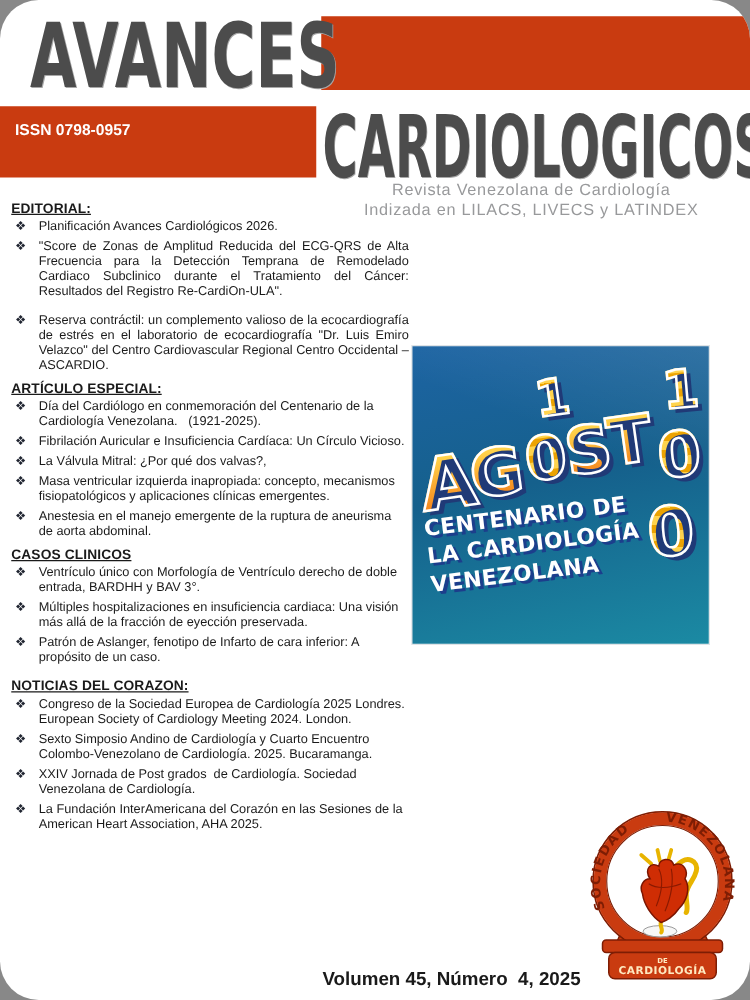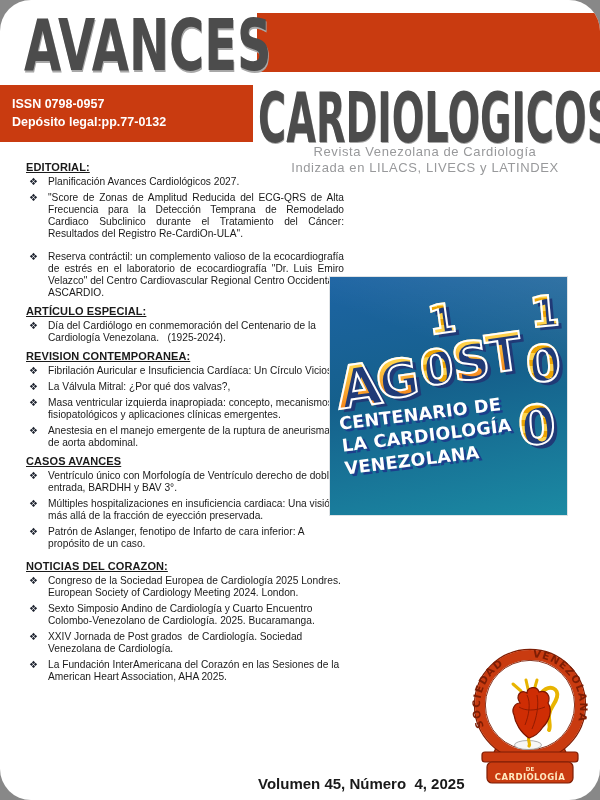--- a/index.html
+++ b/index.html
@@ -17,21 +17,21 @@
   .title-cardiologicos{left:258px;top:84px;font-size:64px;transform:scaleX(.60) scaleY(1.08);}
   .issn-box{
     position:absolute;left:0;top:85px;width:253px;height:57px;background:#c93b10;
     color:#ffffff;font-weight:700;font-size:12.5px;line-height:1.45;padding:10px 14px 0 12px;box-sizing:border-box;
   }
   .journal-subtitle{
     position:absolute;left:255px;top:144px;width:340px;text-align:center;
     color:#98999b;font-size:13px;letter-spacing:.6px;line-height:1.2;white-space:nowrap;
   }
   
-  .toc{position:absolute;left:26px;top:161px;width:318px;color:#1a1a1a;}
+  .toc{position:absolute;left:9px;top:161px;width:318px;color:#1a1a1a;}
   .toc-heading{
     font-size:11px;font-weight:700;text-decoration:underline;margin:6px 0 3px 0;letter-spacing:.1px;
   }
   .toc-section:first-child .toc-heading{margin-top:0;}
   .toc-section.last{margin-top:10px;}
   .toc-item{display:flex;margin-bottom:4px;}
   .bullet{flex:0 0 22px;font-size:10px;line-height:12px;color:#1f2430;padding-left:3px;box-sizing:border-box;}
   .item-text{flex:1;font-size:10.2px;line-height:12px;white-space:pre-wrap;}
   .toc-section.justify .item-text{text-align:justify;}
   .toc-section.justify .toc-item{margin-bottom:5px;}
@@ -77,74 +77,72 @@
 </style>
 </head>
 <body>
 
 <div class="page">
 
   <div class="red-rect-top"></div>
   <div class="title title-avances">AVANCES</div>
   <div class="issn-box">
     <div>ISSN 0798-0957</div>
-    <div>Depósito legal:pp.77-0132</div>
   </div>
   <div class="title title-cardiologicos">CARDIOLOGICOS</div>
   <div class="journal-subtitle">
     <div>Revista Venezolana de Cardiología</div>
     <div>Indizada en LILACS, LIVECS y LATINDEX</div>
   </div>
 
   <div class="toc" id="toc">
       <div class="toc-section">
         <div class="toc-heading">EDITORIAL:</div>
         <div class="toc-item">
           <span class="bullet">❖</span>
-          <div class="item-text">Planificación Avances Cardiológicos 2027.</div>
+          <div class="item-text">Planificación Avances Cardiológicos 2026.</div>
         </div>
       </div>
       <div class="toc-section justify">
         <div class="toc-item">
           <span class="bullet">❖</span>
           <div class="item-text">"Score de Zonas de Amplitud Reducida del ECG-QRS de Alta Frecuencia para la Detección Temprana de Remodelado Cardiaco Subclinico durante el Tratamiento del Cáncer: Resultados del Registro Re-CardiOn-ULA".</div>
         </div>
         <div class="toc-item">
           <span class="bullet">❖</span>
           <div class="item-text">Reserva contráctil: un complemento valioso de la ecocardiografía de estrés en el laboratorio de ecocardiografía "Dr. Luis Emiro Velazco" del Centro Cardiovascular Regional Centro Occidental – ASCARDIO.</div>
         </div>
       </div>
       <div class="toc-section">
         <div class="toc-heading">ARTÍCULO ESPECIAL:</div>
         <div class="toc-item">
           <span class="bullet">❖</span>
-          <div class="item-text">Día del Cardiólogo en conmemoración del Centenario de la Cardiología Venezolana.   (1925-2024).</div>
-        </div>
-      </div>
-      <div class="toc-section">
-        <div class="toc-heading">REVISION CONTEMPORANEA:</div>
+          <div class="item-text">Día del Cardiólogo en conmemoración del Centenario de la Cardiología Venezolana.   (1921-2025).</div>
+        </div>
+      </div>
+      <div class="toc-section">
         <div class="toc-item">
           <span class="bullet">❖</span>
           <div class="item-text">Fibrilación Auricular e Insuficiencia Cardíaca: Un Círculo Vicioso.</div>
         </div>
         <div class="toc-item">
           <span class="bullet">❖</span>
           <div class="item-text">La Válvula Mitral: ¿Por qué dos valvas?,</div>
         </div>
         <div class="toc-item">
           <span class="bullet">❖</span>
           <div class="item-text">Masa ventricular izquierda inapropiada: concepto, mecanismos fisiopatológicos y aplicaciones clínicas emergentes.</div>
         </div>
         <div class="toc-item">
           <span class="bullet">❖</span>
           <div class="item-text">Anestesia en el manejo emergente de la ruptura de aneurisma de aorta abdominal.</div>
         </div>
       </div>
       <div class="toc-section">
-        <div class="toc-heading">CASOS AVANCES</div>
+        <div class="toc-heading">CASOS CLINICOS</div>
         <div class="toc-item">
           <span class="bullet">❖</span>
           <div class="item-text">Ventrículo único con Morfología de Ventrículo derecho de doble entrada, BARDHH y BAV 3°.</div>
         </div>
         <div class="toc-item">
           <span class="bullet">❖</span>
           <div class="item-text">Múltiples hospitalizaciones en insuficiencia cardiaca: Una visión más allá de la fracción de eyección preservada.</div>
         </div>
         <div class="toc-item">
           <span class="bullet">❖</span>

